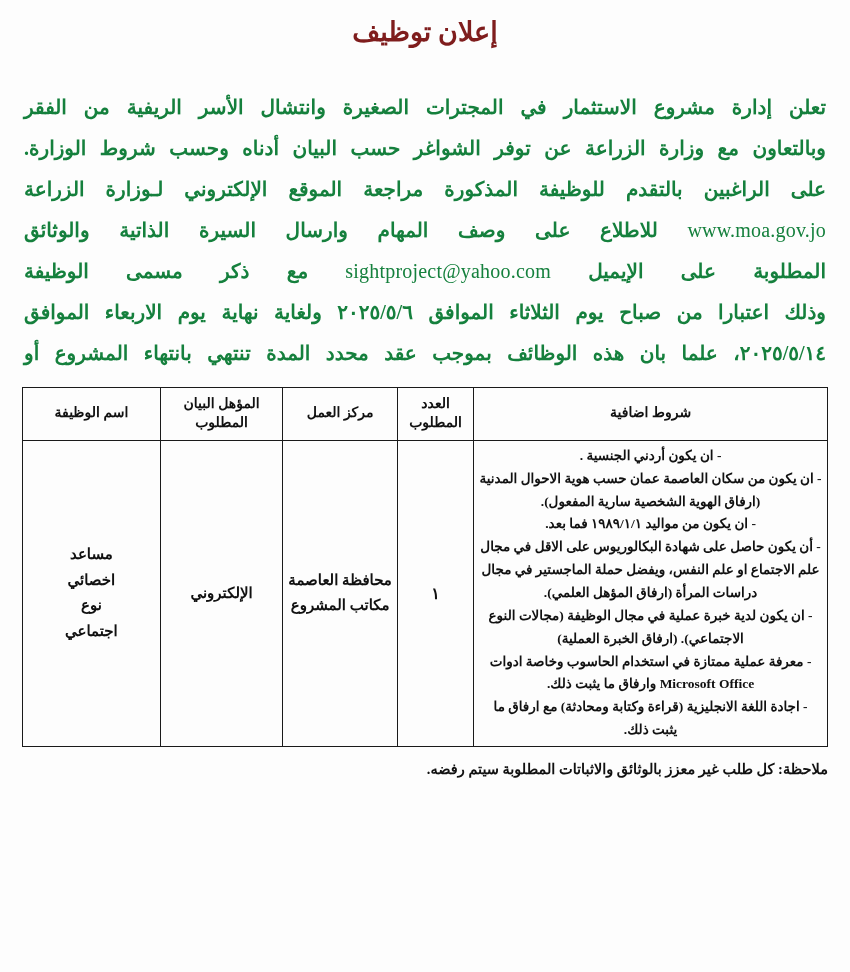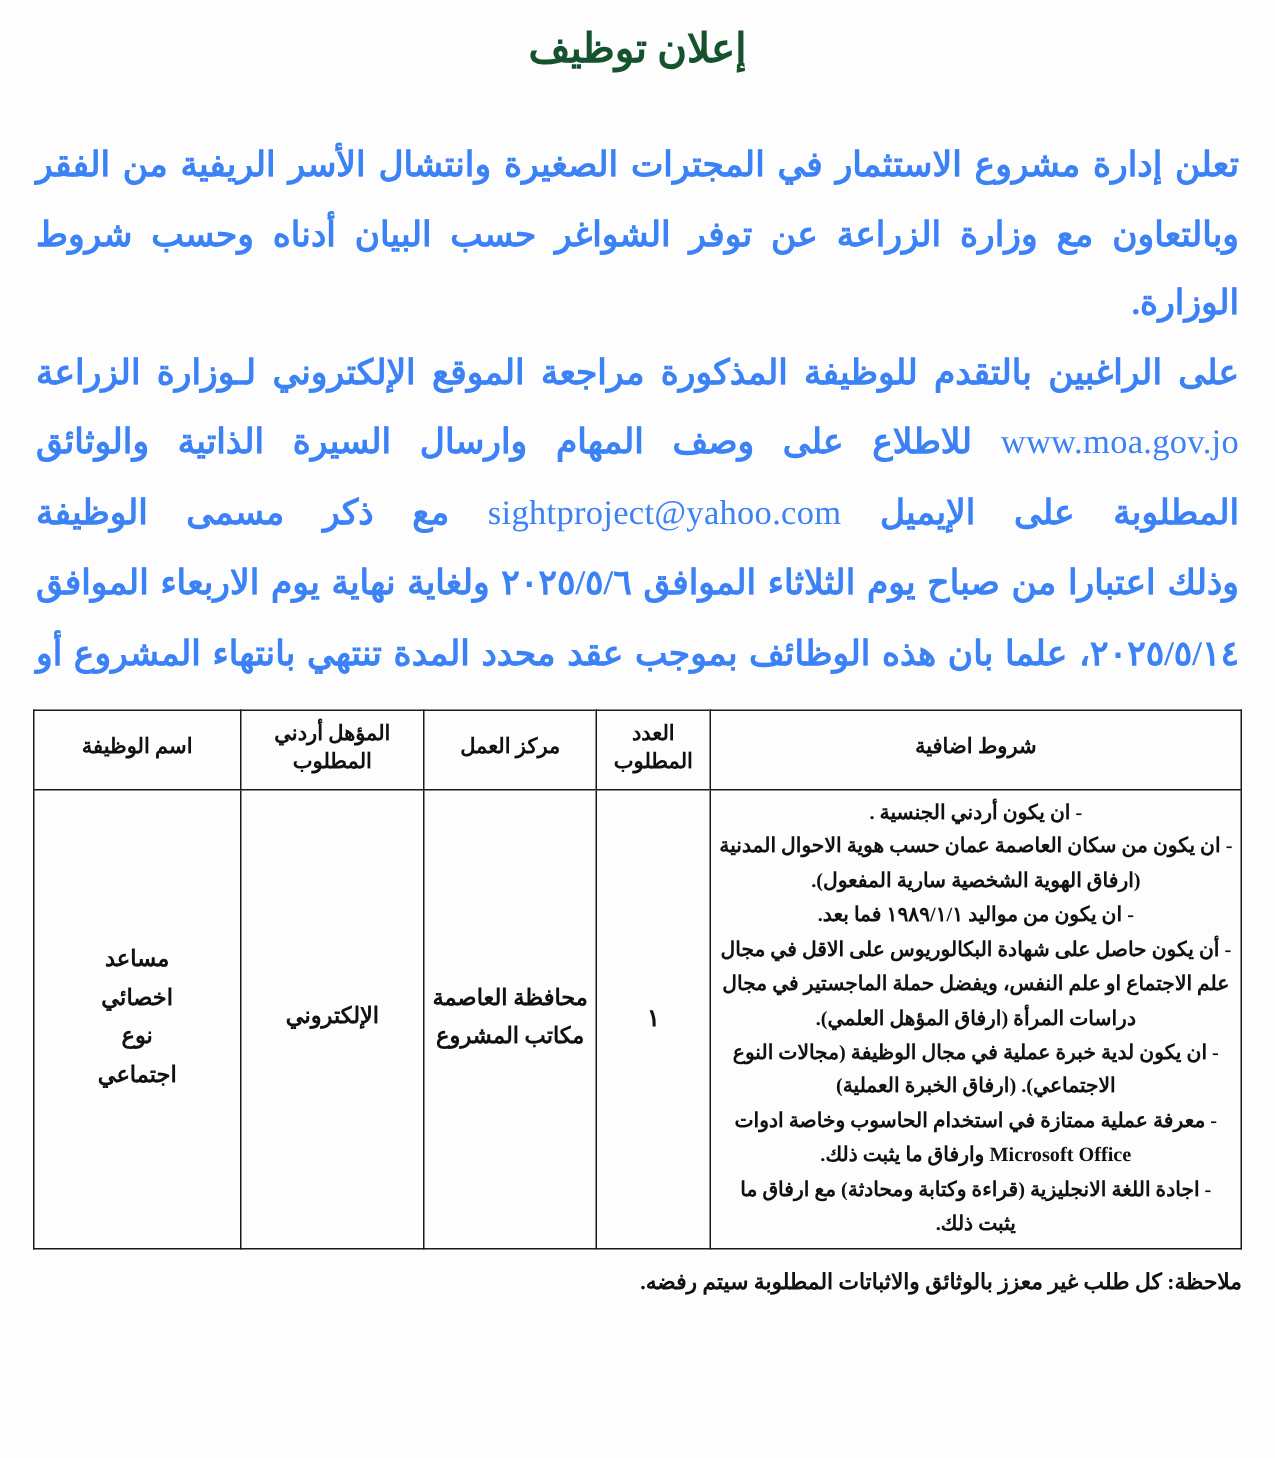--- a/index.html
+++ b/index.html
@@ -21,29 +21,29 @@
     padding: 10px 22px 6px 22px;
     position: relative;
     background: #fdfdfd;
   }
   .doc-title {
     text-align: center;
     font-size: 27px;
     font-weight: bold;
     letter-spacing: 0px;
     margin: 6px 0 10px 0;
-    color: #14532d;
+    color: #7f1d1d;
   }
   .body-text {
-    font-size: 23px;
+    font-size: 20px;
     line-height: 1.95;
     text-align: justify;
     text-align-last: justify;
     font-weight: bold;
-    color: #3b82f6;
+    color: #15803d;
     padding: 0 2px;
     margin-top: 40px;
   }
   .body-text p {
     margin: 0 0 2px 0;
   }
   .latin {
     font-family: "Liberation Serif", "DejaVu Serif", serif;
     font-weight: normal;
     letter-spacing: 0.2px;
@@ -131,21 +131,21 @@
     <p>وذلك اعتبارا من صباح يوم الثلاثاء الموافق ٢٠٢٥/٥/٦ ولغاية نهاية يوم الاربعاء الموافق</p>
     <p>٢٠٢٥/٥/١٤، علما بان هذه الوظائف بموجب عقد محدد المدة تنتهي بانتهاء المشروع أو</p>
   </div>
 
   <table class="job-table">
     <thead>
       <tr>
         <th class="col-conditions">شروط اضافية</th>
         <th class="col-count">العدد المطلوب</th>
         <th class="col-place">مركز العمل</th>
-        <th class="col-qual">المؤهل أردني المطلوب</th>
+        <th class="col-qual">المؤهل البيان المطلوب</th>
         <th class="col-jobname">اسم الوظيفة</th>
       </tr>
     </thead>
     <tbody>
       <tr>
         <td class="conditions">
           <div>- ان يكون أردني الجنسية .</div>
           <div>- ان يكون من سكان العاصمة عمان حسب هوية الاحوال المدنية</div>
           <div>(ارفاق الهوية الشخصية سارية المفعول).</div>
           <div>- ان يكون من مواليد ١٩٨٩/١/١ فما بعد.</div>

